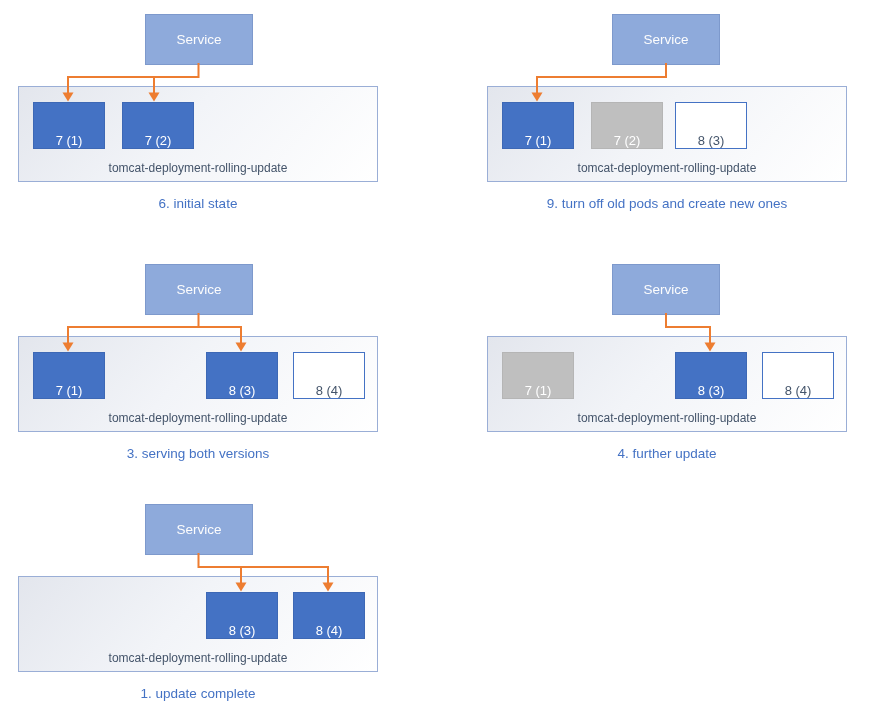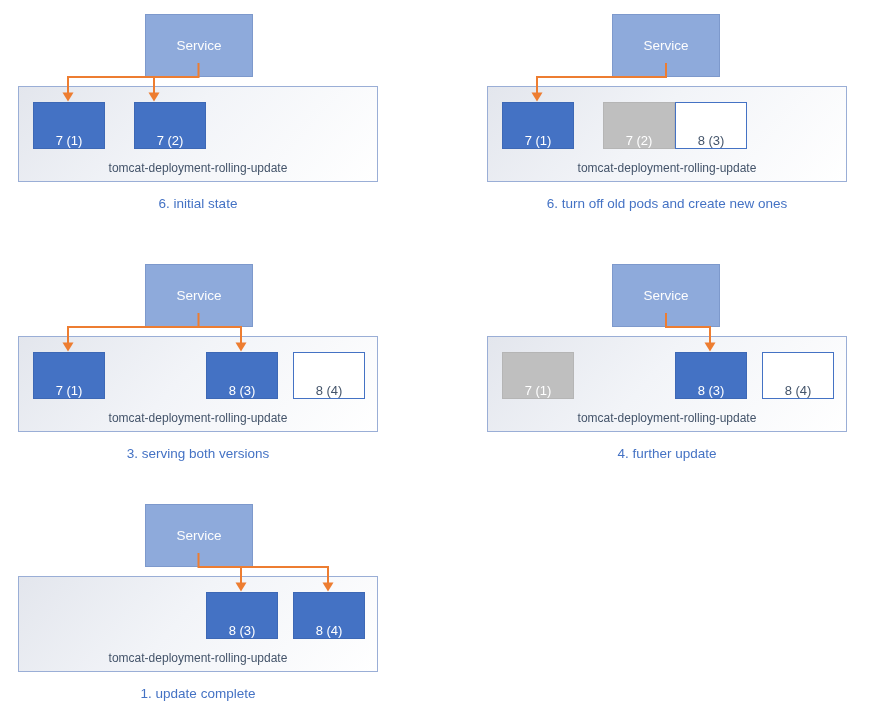--- a/index.html
+++ b/index.html
@@ -2,39 +2,39 @@
 <html><head>
 <meta charset="utf-8">
 <style>
   html, body { margin: 0; padding: 0; background: #ffffff; }
   body {
     width: 870px; height: 718px; position: relative; overflow: hidden;
     font-family: "Liberation Sans", sans-serif;
   }
   .panel { position: absolute; width: 420px; height: 235px; }
   .service {
-    position: absolute; top: 14px; width: 108px; height: 63px;
+    position: absolute; top: 14px; width: 108px; height: 51px;
     background: #8EAADB; border: 1px solid #7D99CC;
     display: flex; align-items: center; justify-content: center;
     color: #FDFDFD; font-size: 13.5px; box-sizing: border-box;
   }
   .deployment {
     position: absolute; top: 86px; width: 360px; height: 96px;
     border: 1.5px solid #9AAED6; box-sizing: border-box;
     background: linear-gradient(132deg, #E3E6ED 0%, #F2F4F8 45%, #FFFFFF 100%);
   }
   .pod {
     position: absolute; top: 15px; width: 72px; height: 47px;
     display: flex; align-items: flex-end; justify-content: center;
     font-size: 13px; box-sizing: border-box;
   }
   .pod.active   { background: #4472C4; border: 1px solid #3D68B5; color: #FFFFFF; }
   .pod.stopped  { background: #BFBFBF; border: 1px solid #B5B5B5; color: #FFFFFF; }
   .pod.new      { background: #FFFFFF; border: 1.5px solid #4472C4; color: #44546A; }
-  .slot1 { left: 14px; }  .slot2 { left: 115px; }
+  .slot1 { left: 14px; }  .slot2 { left: 103px; }
   .slot3 { left: 187px; } .slot4 { left: 274px; }
   .deployment-label {
     position: absolute; left: 0; right: 0; bottom: 6px;
     text-align: center; color: #44546A; font-size: 12px;
   }
   .caption {
     position: absolute; top: 196px; width: 360px;
     text-align: center; color: #4472C4; font-size: 13.5px;
   }
   .connector {
@@ -86,21 +86,21 @@
     </div>
     <div class="pod new slot3">
       <span>8 (3)</span>
     </div>
     <div class="deployment-label">tomcat-deployment-rolling-update</div>
   </div>
   <svg class="connector" viewBox="0 0 420 235">
     <path d="M226,63 L226,77 L97,77 L97,93.5"></path>
     <polygon points="91.5,92.5 102.5,92.5 97,101.5"></polygon>
   </svg>
-  <div class="caption">6. turn off old pods and create new ones</div>
+  <div class="caption">9. turn off old pods and create new ones</div>
 </section>
 
 <section class="panel col-left" style="left:0;top:250px">
   <div class="service">
     <span>Service</span>
   </div>
   <div class="deployment">
     <div class="pod active slot1">
       <span>7 (1)</span>
     </div>

